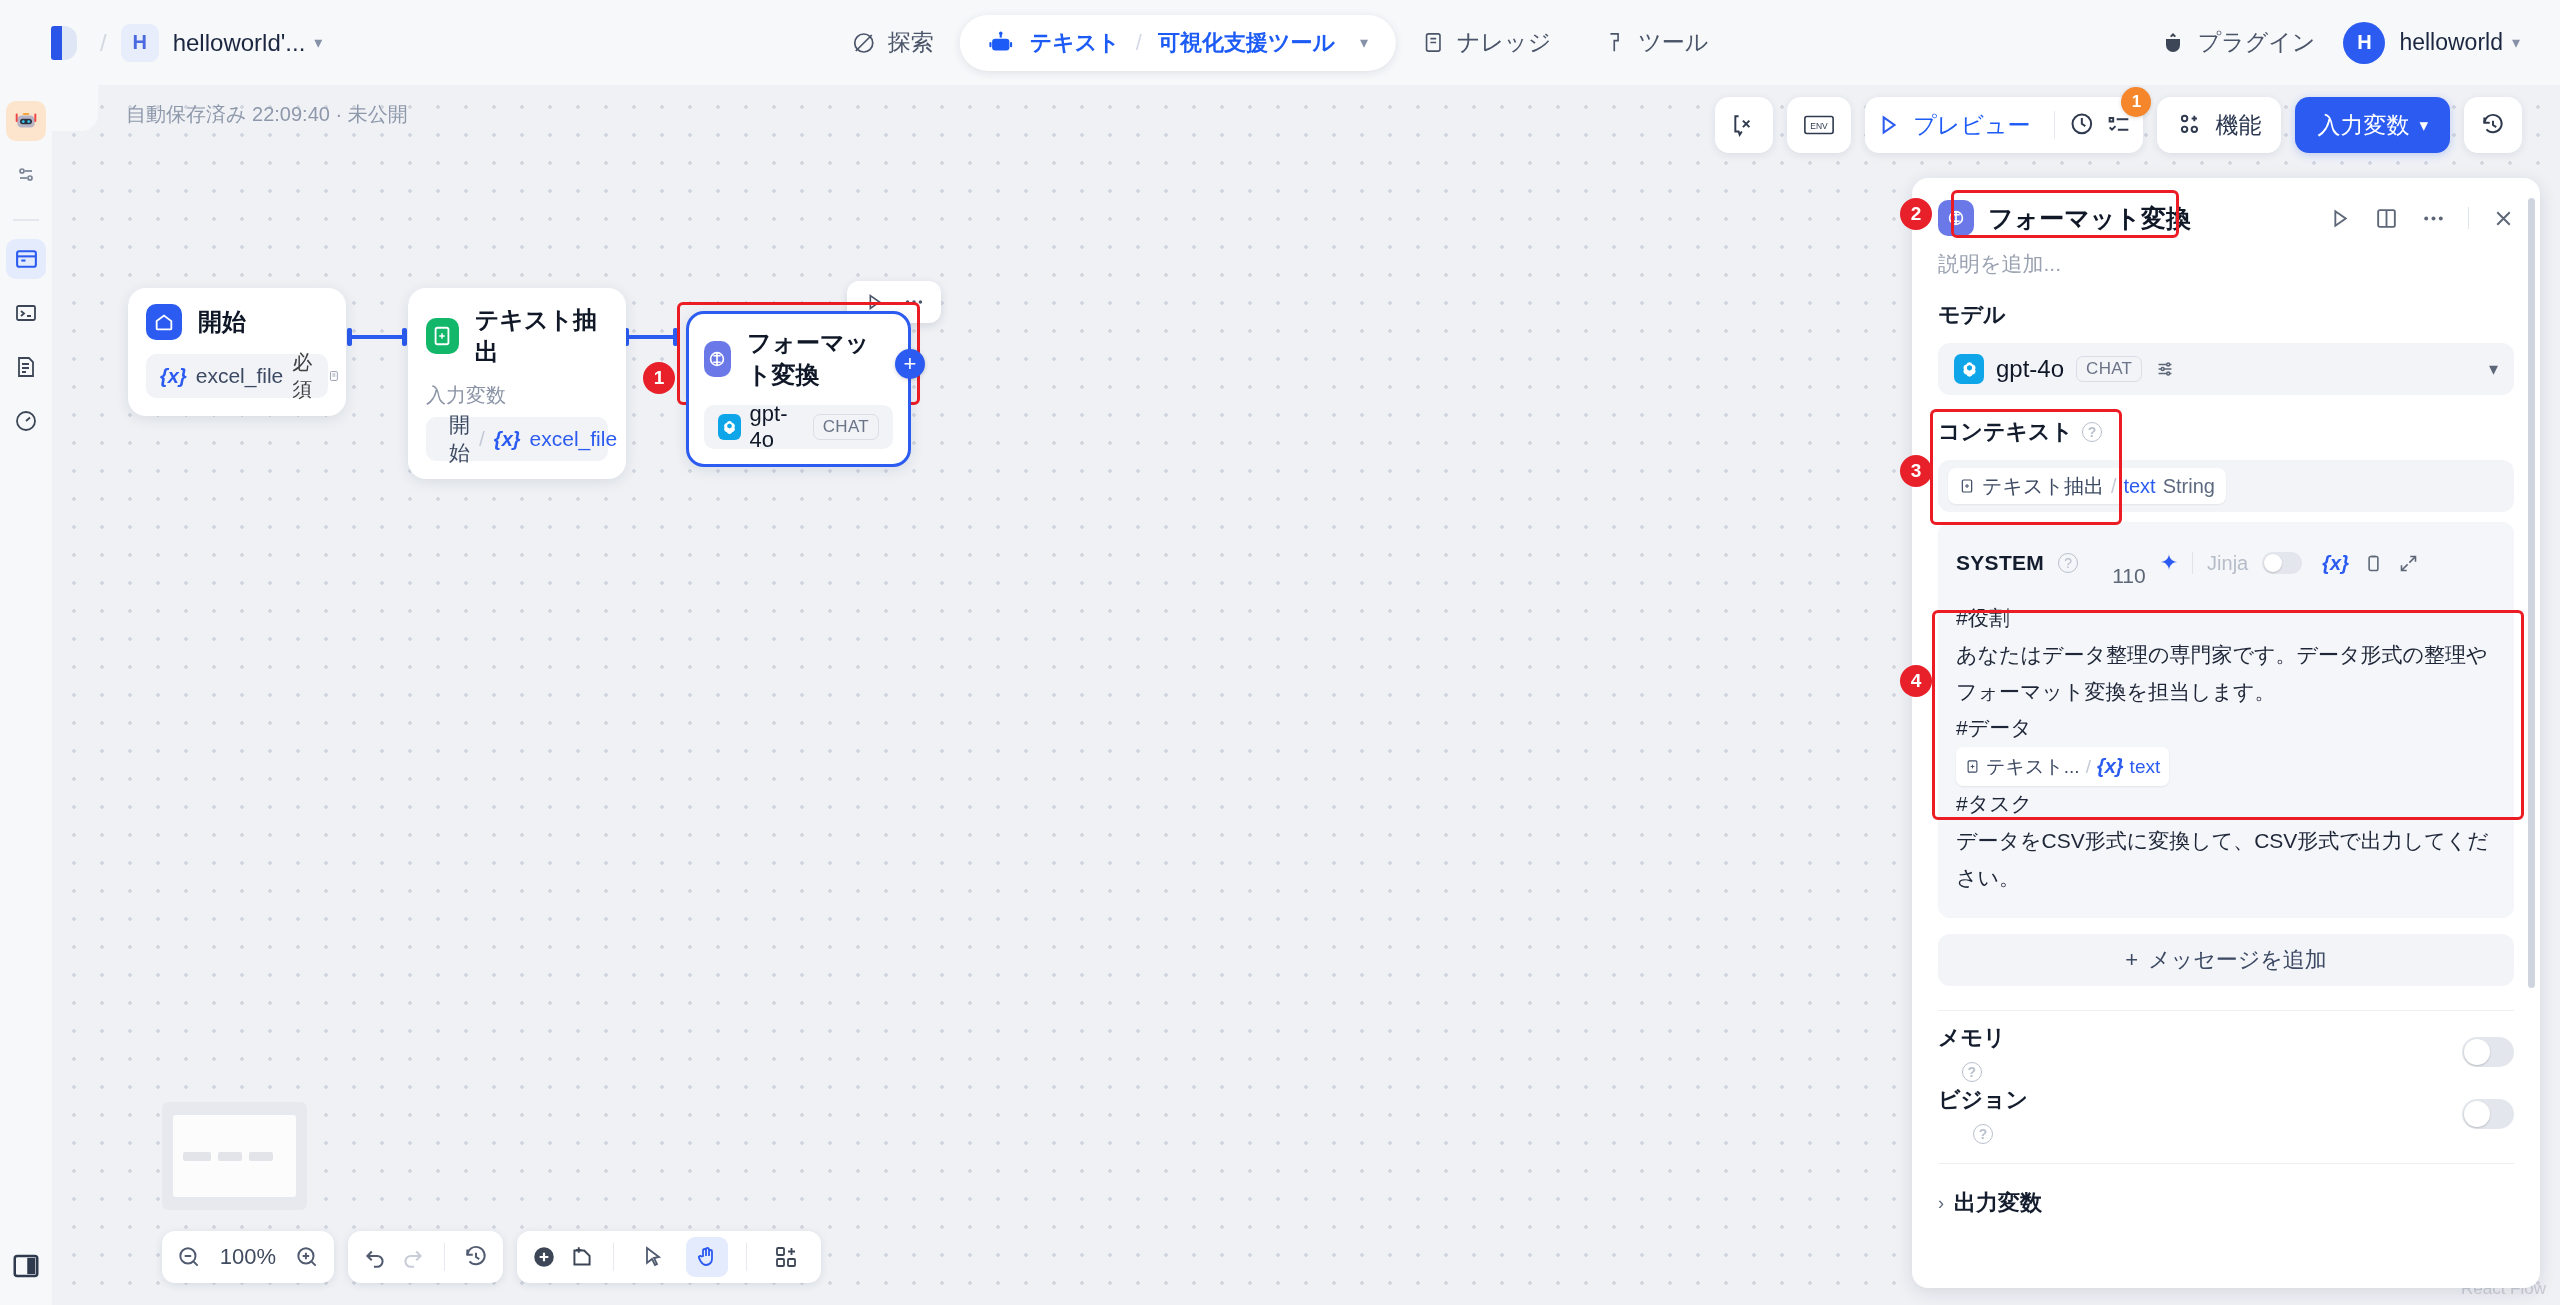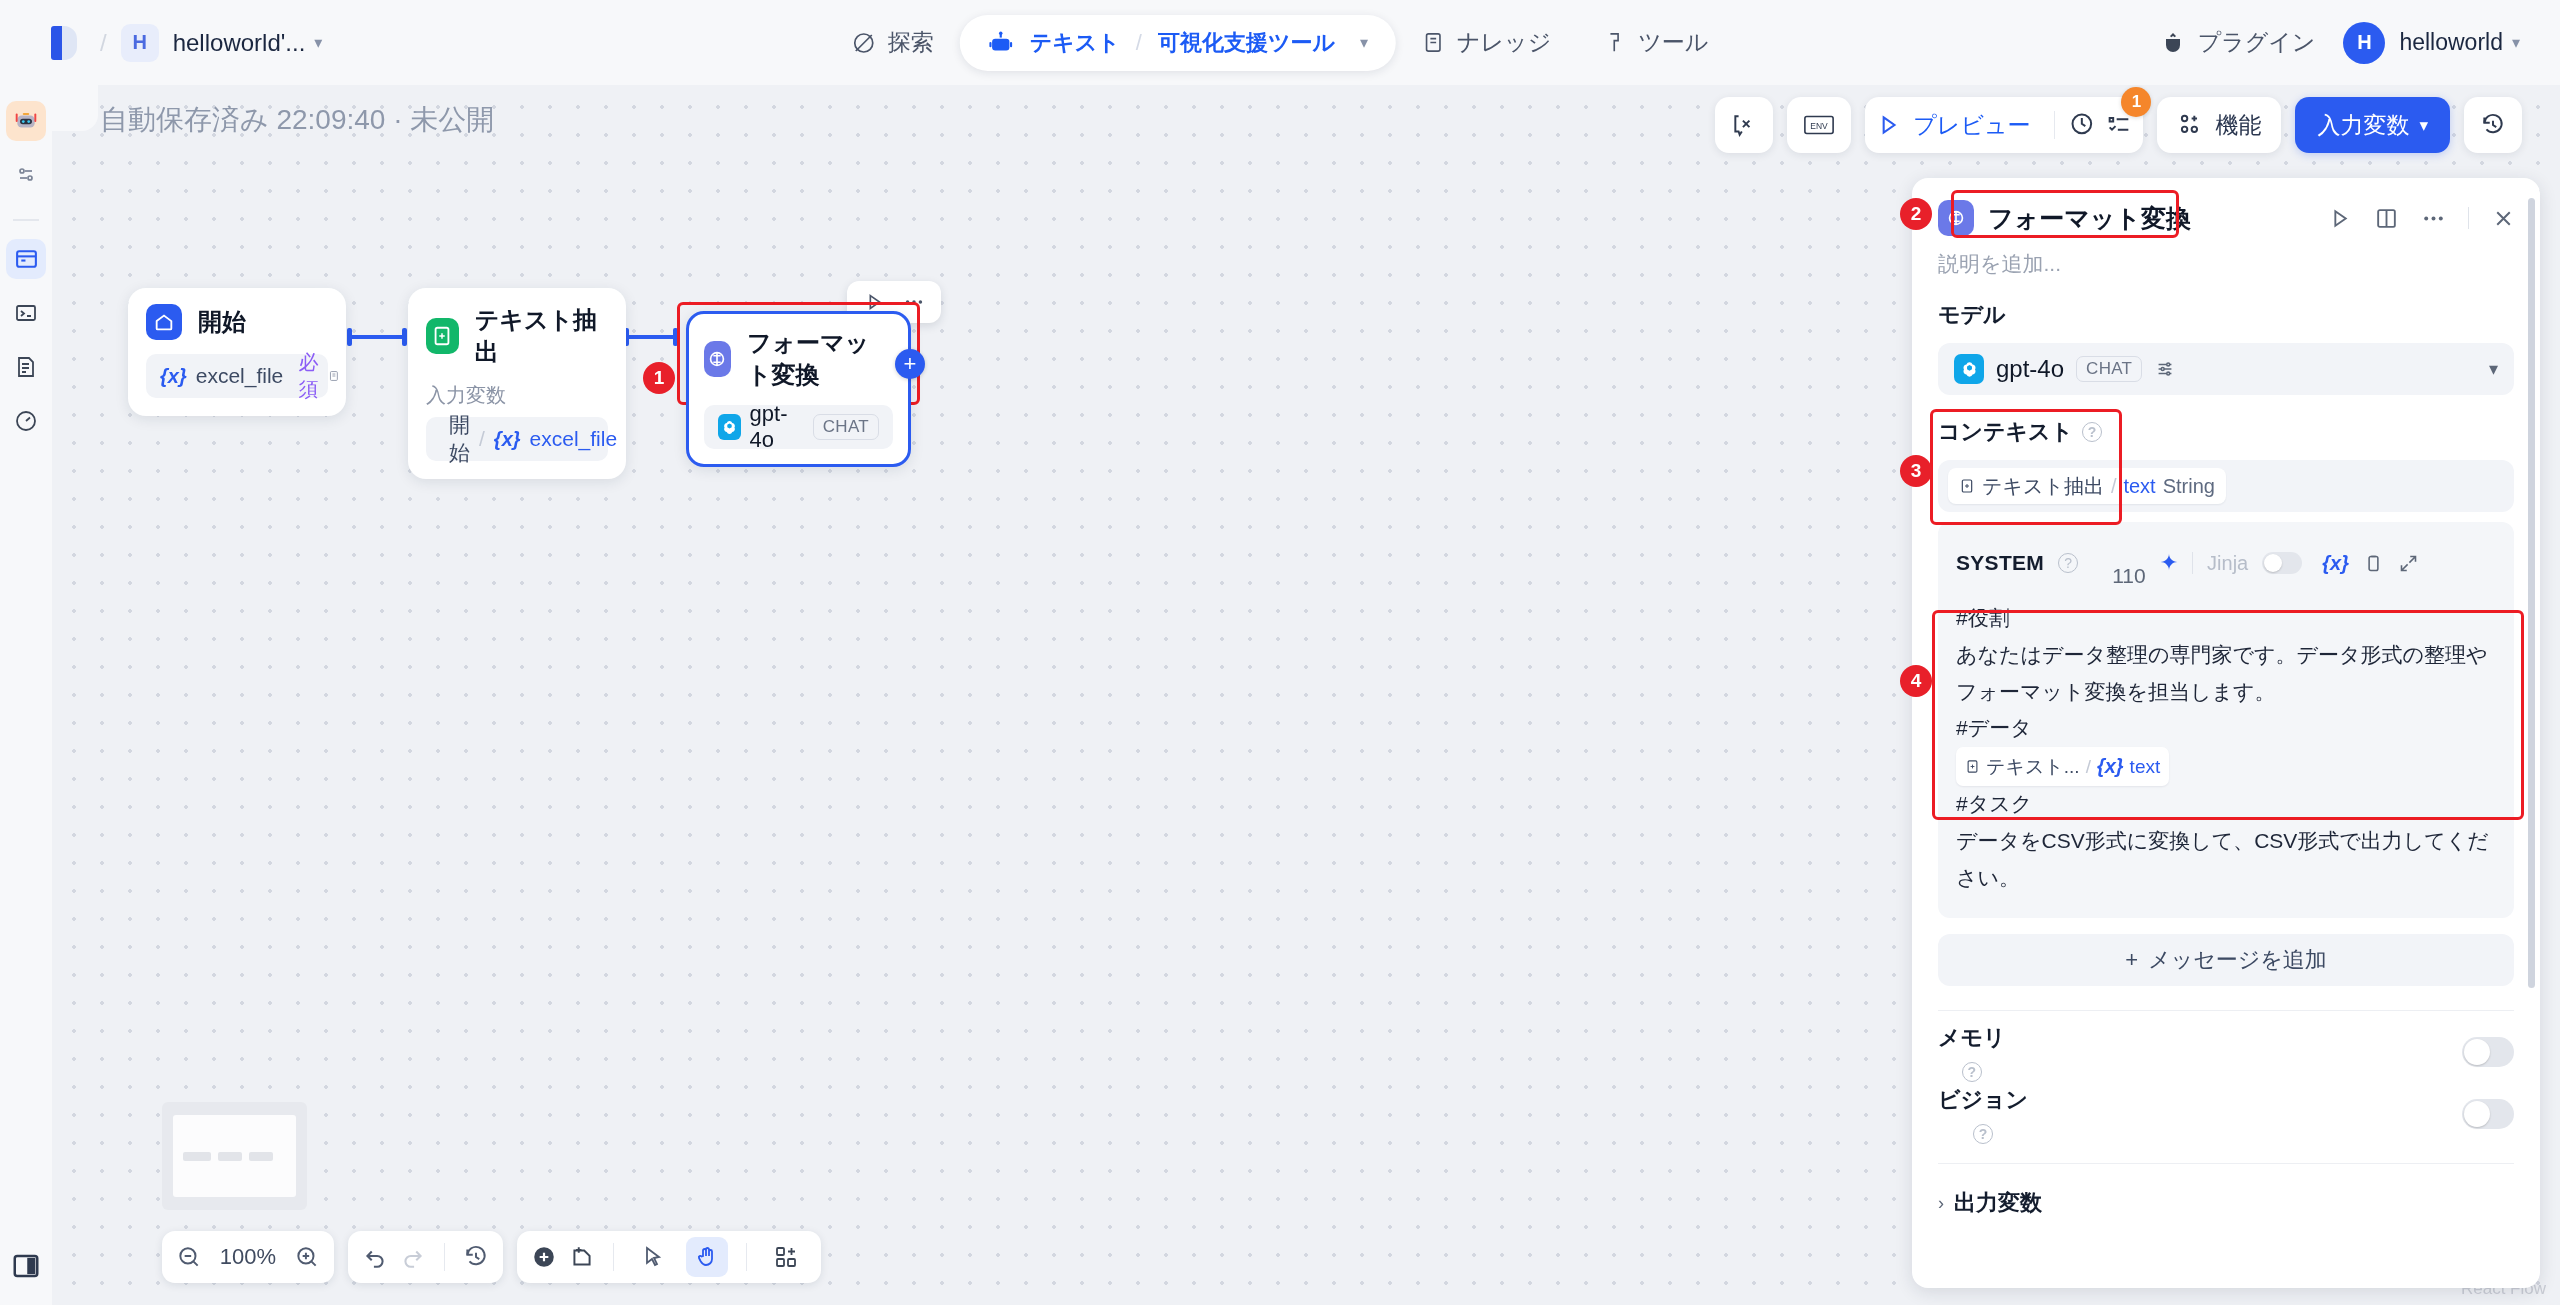--- a/index.html
+++ b/index.html
@@ -68,21 +68,21 @@
   
   .canvas {
     position:absolute; left:52px; top:85px; right:0; bottom:0;
     background-color:#eff1f5;
     background-image:radial-gradient(#d3d7e0 1.6px, transparent 1.6px);
     background-size:28px 28px; background-position:8px 8px;
     overflow:hidden;
   }
   .canvas-topleft { position:absolute; left:0; top:0; width:46px; height:46px;
      background:#f7f8fa; border-radius:0 0 16px 0;}
-  .autosave { position:absolute; left:48px; top:16px; color:#8e98ab; font-size:28px; }
+  .autosave { position:absolute; left:74px; top:16px; color:#8e98ab; font-size:20px; }
 
   .canvas-tools { position:absolute; right:38px; top:12px; display:flex;
      align-items:center; gap:14px; }
   .ctbtn { height:56px; min-width:56px; background:#fff; border-radius:14px;
      box-shadow:0 2px 8px rgba(24,35,60,.09); display:flex; align-items:center;
      justify-content:center; padding:0 16px; }
   .ctgroup { height:56px; background:#fff; border-radius:14px;
      box-shadow:0 2px 8px rgba(24,35,60,.09); display:flex; align-items:center;
      padding:0 10px; gap:8px; position:relative;}
   .preview-txt { color:#1c5bf5; font-size:23px; font-weight:400; margin-left:4px;
@@ -104,21 +104,21 @@
      box-shadow:0 3px 14px rgba(24,35,60,.10); padding:16px 18px 18px; }
   .node-head { display:flex; align-items:center; gap:16px; }
   .node-icon { width:36px;height:36px;border-radius:10px;display:flex;
      align-items:center;justify-content:center; }
   .node-title { font-size:24px; font-weight:700; color:#101828; }
   .node-field { margin-top:14px; background:#f1f3f7; border-radius:10px;
      height:44px; display:flex; align-items:center; padding:0 14px; gap:9px;
      font-size:21px; color:#3d4characters;}
   .node-field { color:#3d4a63; }
   .vx { color:#2b5bf0; font-style:italic; font-weight:600; font-size:20px;}
-  .req { margin-left:auto; color:#8b5cf6; font-size:20px; display:flex; align-items:center; gap:10px;text-align:right;}
+  .req { margin-left:auto; color:#404040; font-size:20px; display:flex; align-items:center; gap:10px;}
   .sublabel { font-size:20px; color:#8b94a6; margin-top:14px; }
   .chat-tag { border:1px solid #d9dde6; border-radius:7px; padding:2px 9px;
      font-size:17px; color:#6b7486; letter-spacing:.3px;}
   .sel-red  { position:absolute; border:3px solid #ec1c24; border-radius:6px; }
   .ann { position:absolute; width:32px;height:32px;border-radius:50%;
      background:#e8202a; color:#fff; font-size:19px; font-weight:700;
      display:flex; align-items:center; justify-content:center; z-index:40;}
   .node-hover-tools { position:absolute; background:#fff; border-radius:12px;
      box-shadow:0 3px 10px rgba(24,35,60,.13); height:42px; display:flex;
      align-items:center; gap:18px; padding:0 16px; }

